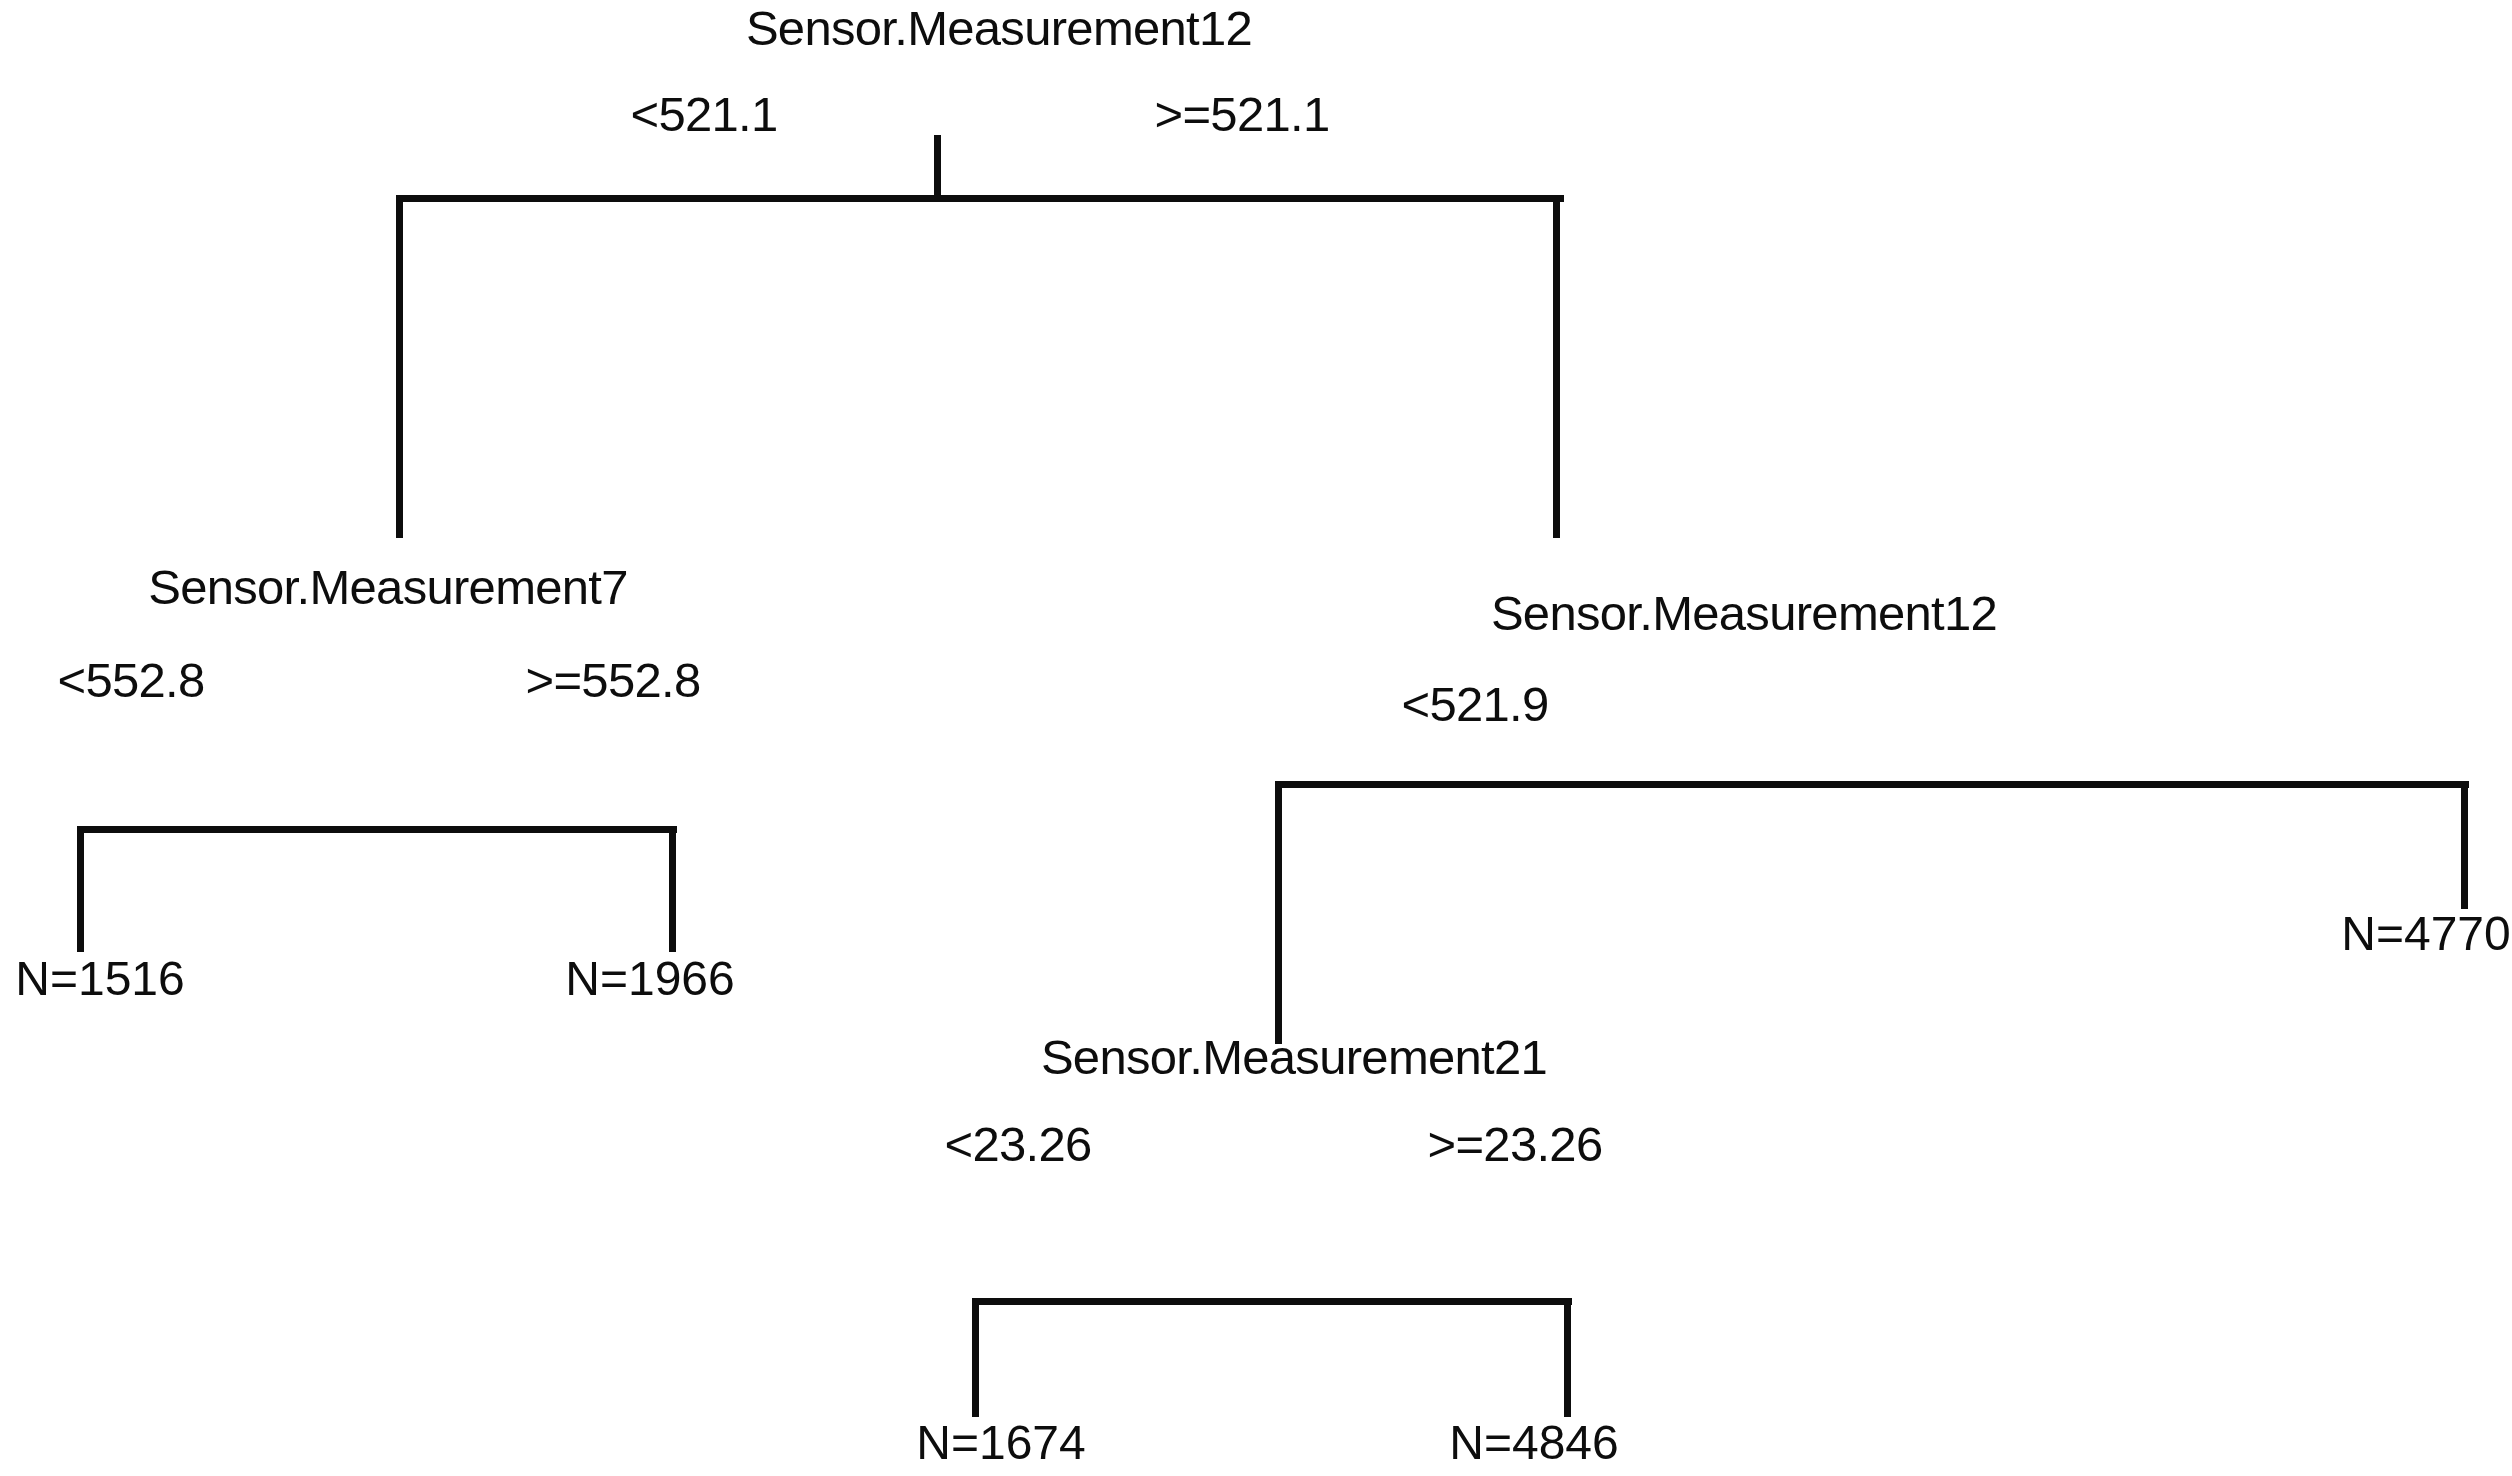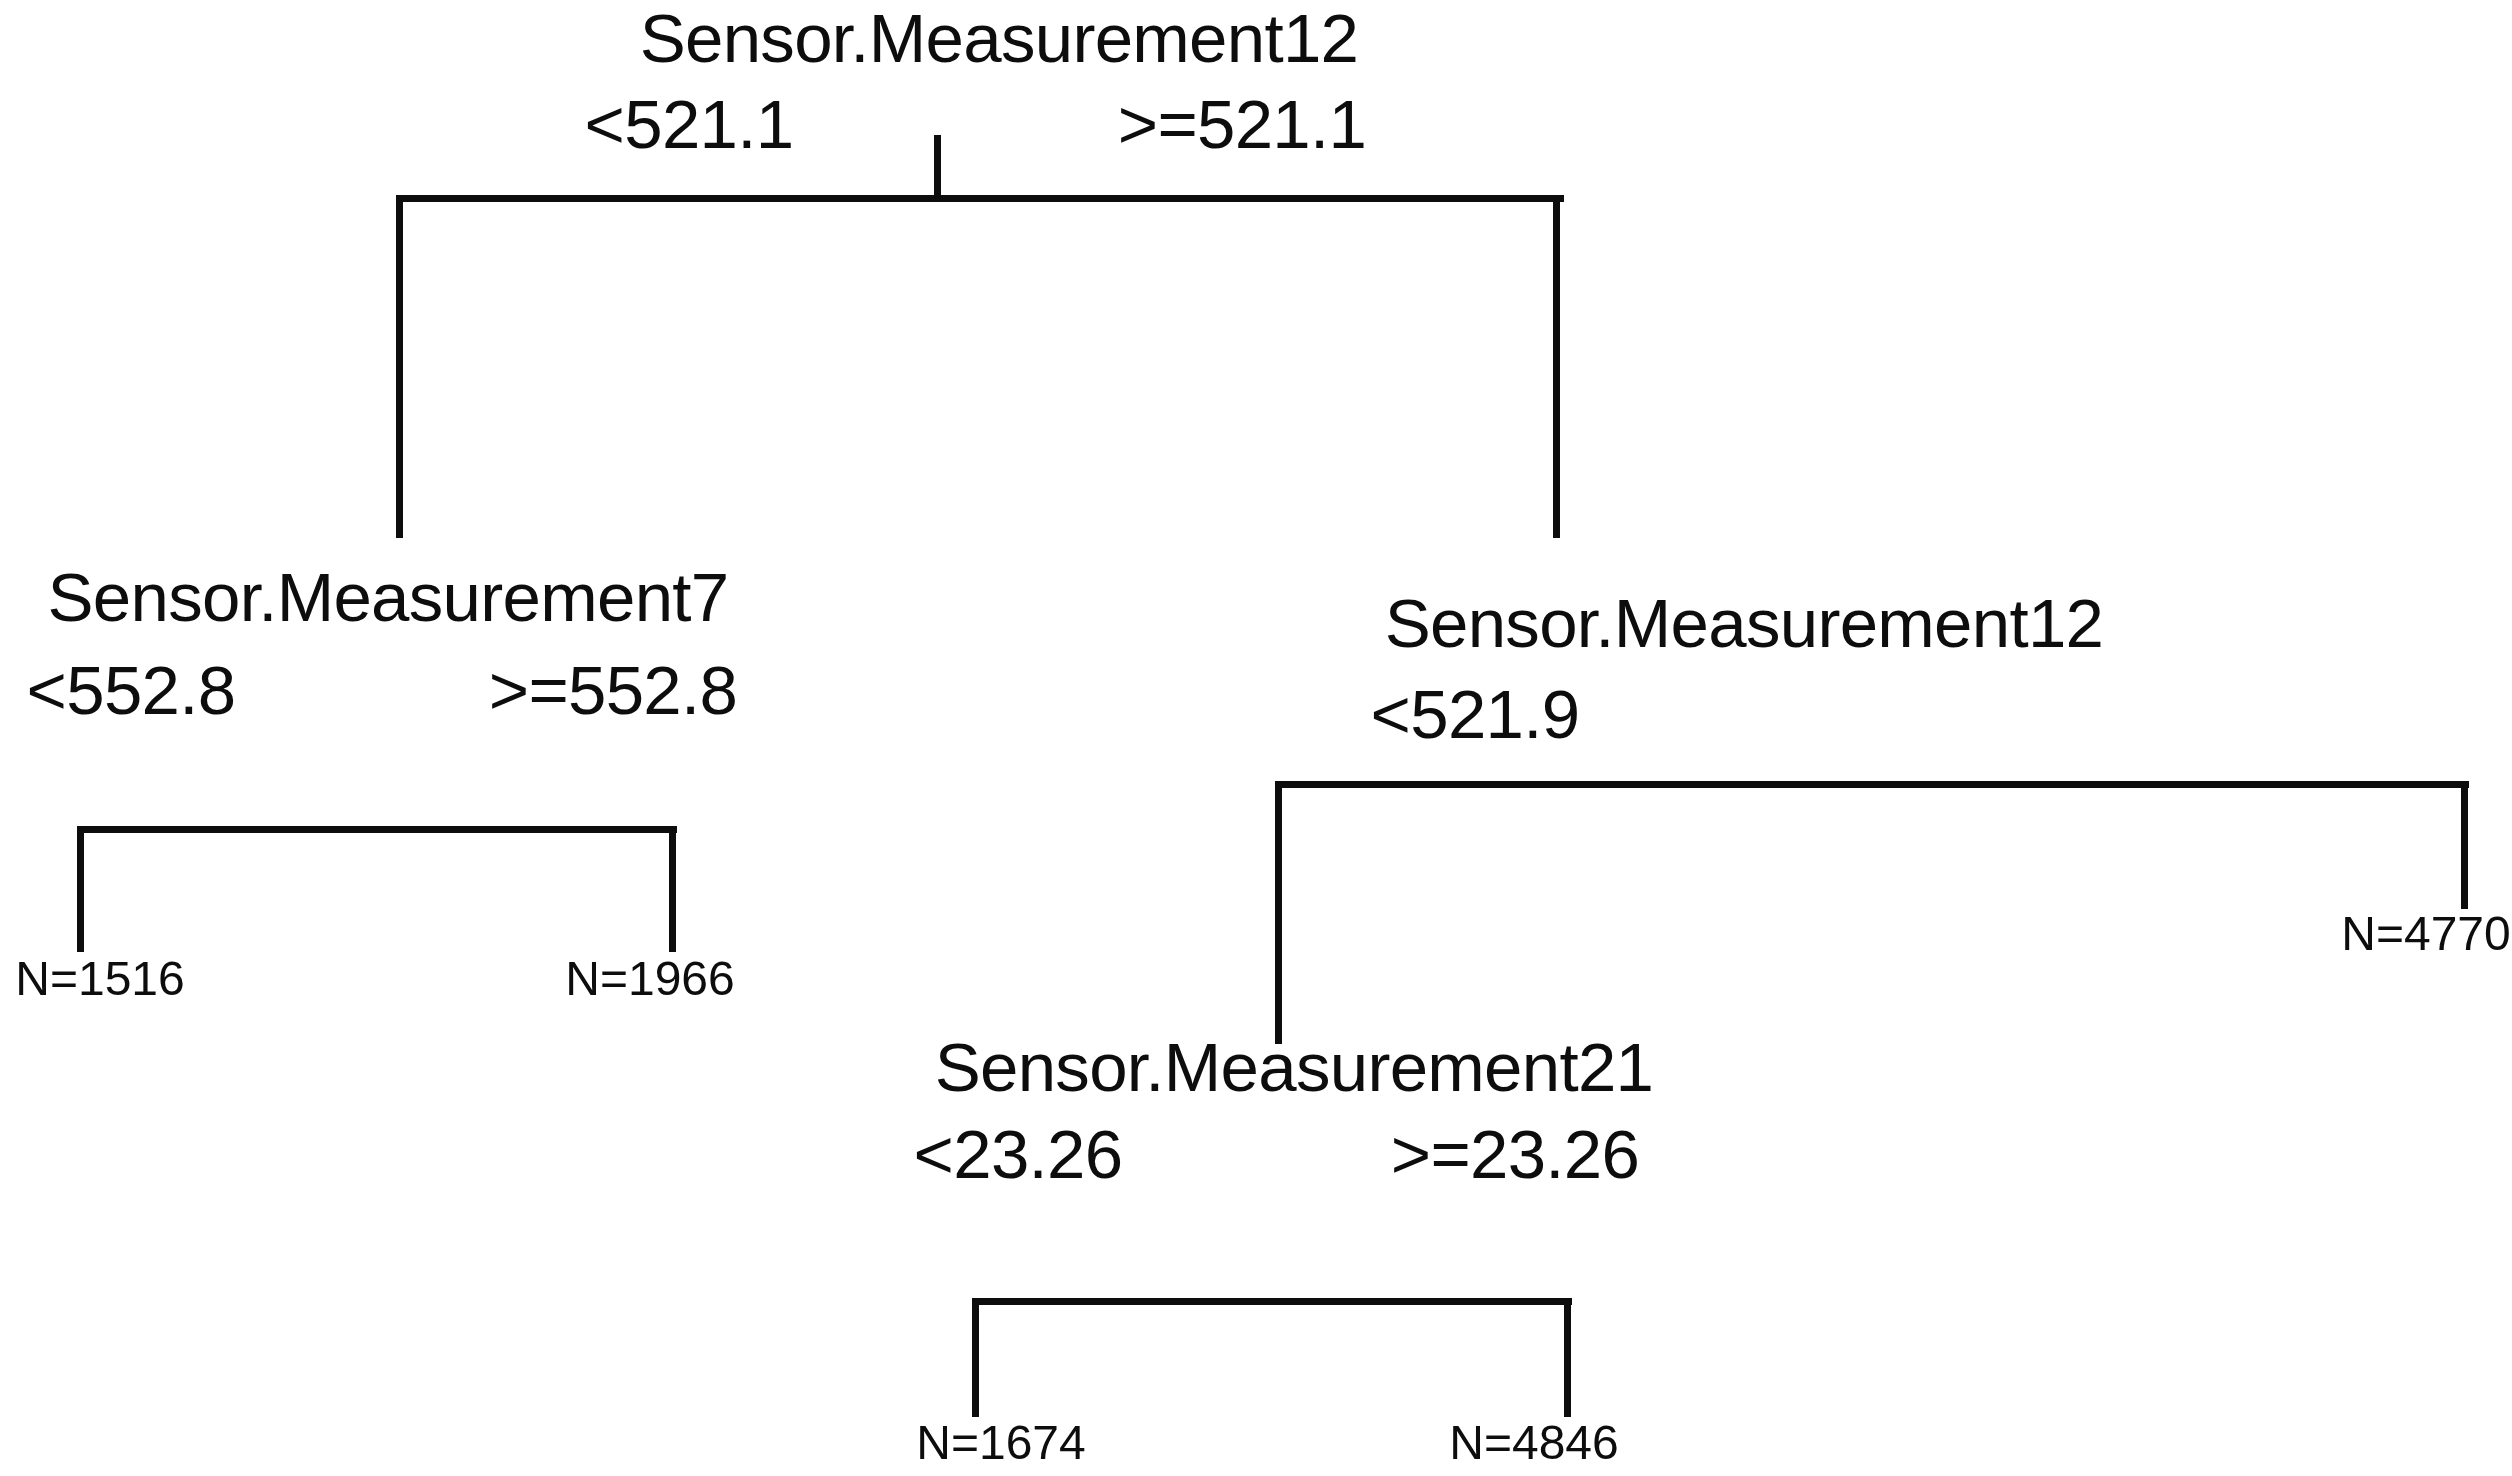--- a/index.html
+++ b/index.html
@@ -19,41 +19,41 @@
   
   .node-label, .cond-label, .leaf-label {
     position: absolute;
     transform: translateX(-50%);
     white-space: nowrap;
     line-height: 1.08;
     color: #0d0d0d;
     letter-spacing: -0.7px;
   }
   .node-label, .cond-label {
-    font-size: 69px;
+    font-size: 49px;
   }
   .leaf-label {
     font-size: 48px;
     letter-spacing: 0;
   }
   
   .hline, .vline {
     position: absolute;
     background: #0d0d0d;
   }
   .hline { height: 7.4px; }
   .vline { width: 7.4px; }
 </style>
 </head>
 <body>
 
 <div class="stage">
 
   <div class="node-label" style="left:999px; top:1.5px">Sensor.Measurement12</div>
-  <div class="cond-label" style="left:689px; top:88px">&lt;521.1</div>
+  <div class="cond-label" style="left:704px; top:88px">&lt;521.1</div>
   <div class="cond-label" style="left:1242px; top:88px">&gt;=521.1</div>
 
   <div class="vline" style="left:934px; top:135px; height:65px"></div>
   <div class="hline" style="left:396px; top:195px; width:1168px"></div>
   <div class="vline" style="left:396px; top:195px; height:343px"></div>
   <div class="vline" style="left:1553px; top:195px; height:343px"></div>
 
   <div class="node-label" style="left:388px; top:561px">Sensor.Measurement7</div>
   <div class="cond-label" style="left:131px; top:654px">&lt;552.8</div>
   <div class="cond-label" style="left:613px; top:654px">&gt;=552.8</div>

